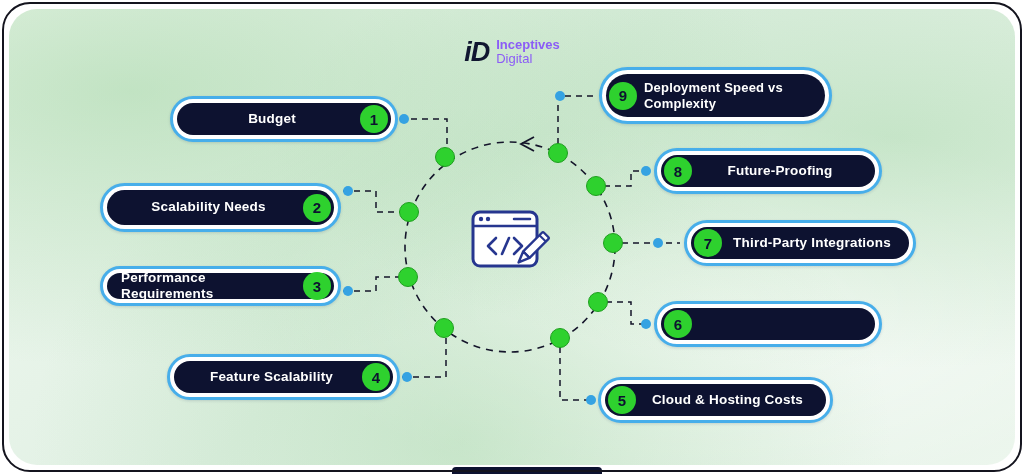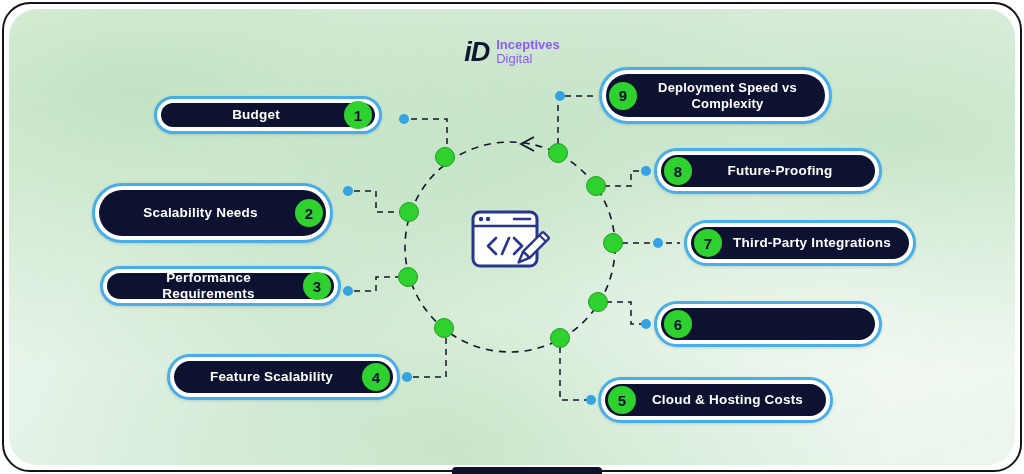--- a/index.html
+++ b/index.html
@@ -38,21 +38,21 @@
     background:#ffffff;border:3px solid #47aeea;border-radius:999px;
     padding:4px;box-sizing:border-box;
     box-shadow:0 1px 3px rgba(20,40,80,0.15);
   }
   .pill-inner{
     background:#0d1230;border-radius:999px;height:100%;
     display:flex;align-items:center;justify-content:center;position:relative;
   }
   .pill-label{
     color:#ffffff;font-size:13.5px;font-weight:600;letter-spacing:.2px;
-    text-align:center;line-height:1.2;
+    line-height:1.2;
   }
   .pill.num-right .pill-label{padding:0 38px 0 14px;}
   .pill.num-left  .pill-label{padding:0 14px 0 38px;}
   .badge{
     position:absolute;top:50%;transform:translateY(-50%);
     width:28px;height:28px;border-radius:50%;
     background:#2ed12e;color:#0d1230;font-size:15px;font-weight:bold;
     display:flex;align-items:center;justify-content:center;
   }
   .pill.num-right .badge{right:3px;}
@@ -112,28 +112,28 @@
 </svg>
 
 <div class="logo">
   <div class="logo-mark">iD</div>
   <div class="logo-text">
     <span class="logo-line1">Inceptives</span>
     <span class="logo-line2">Digital</span>
   </div>
 </div>
 
-<div class="pill num-right" style="left:154px;top:96px;width:228px;height:38px">
+<div class="pill num-right" style="left:170px;top:96px;width:228px;height:46px">
   <div class="pill-inner">
     <span class="pill-label">Budget</span>
     <span class="badge">1</span>
   </div>
 </div>
 
-<div class="pill num-right" style="left:92px;top:183px;width:241px;height:60px">
+<div class="pill num-right" style="left:100px;top:183px;width:241px;height:49px">
   <div class="pill-inner">
     <span class="pill-label">Scalability Needs</span>
     <span class="badge">2</span>
   </div>
 </div>
 
 <div class="pill num-right" style="left:100px;top:266px;width:241px;height:40px">
   <div class="pill-inner">
     <span class="pill-label">Performance Requirements</span>
     <span class="badge">3</span>

